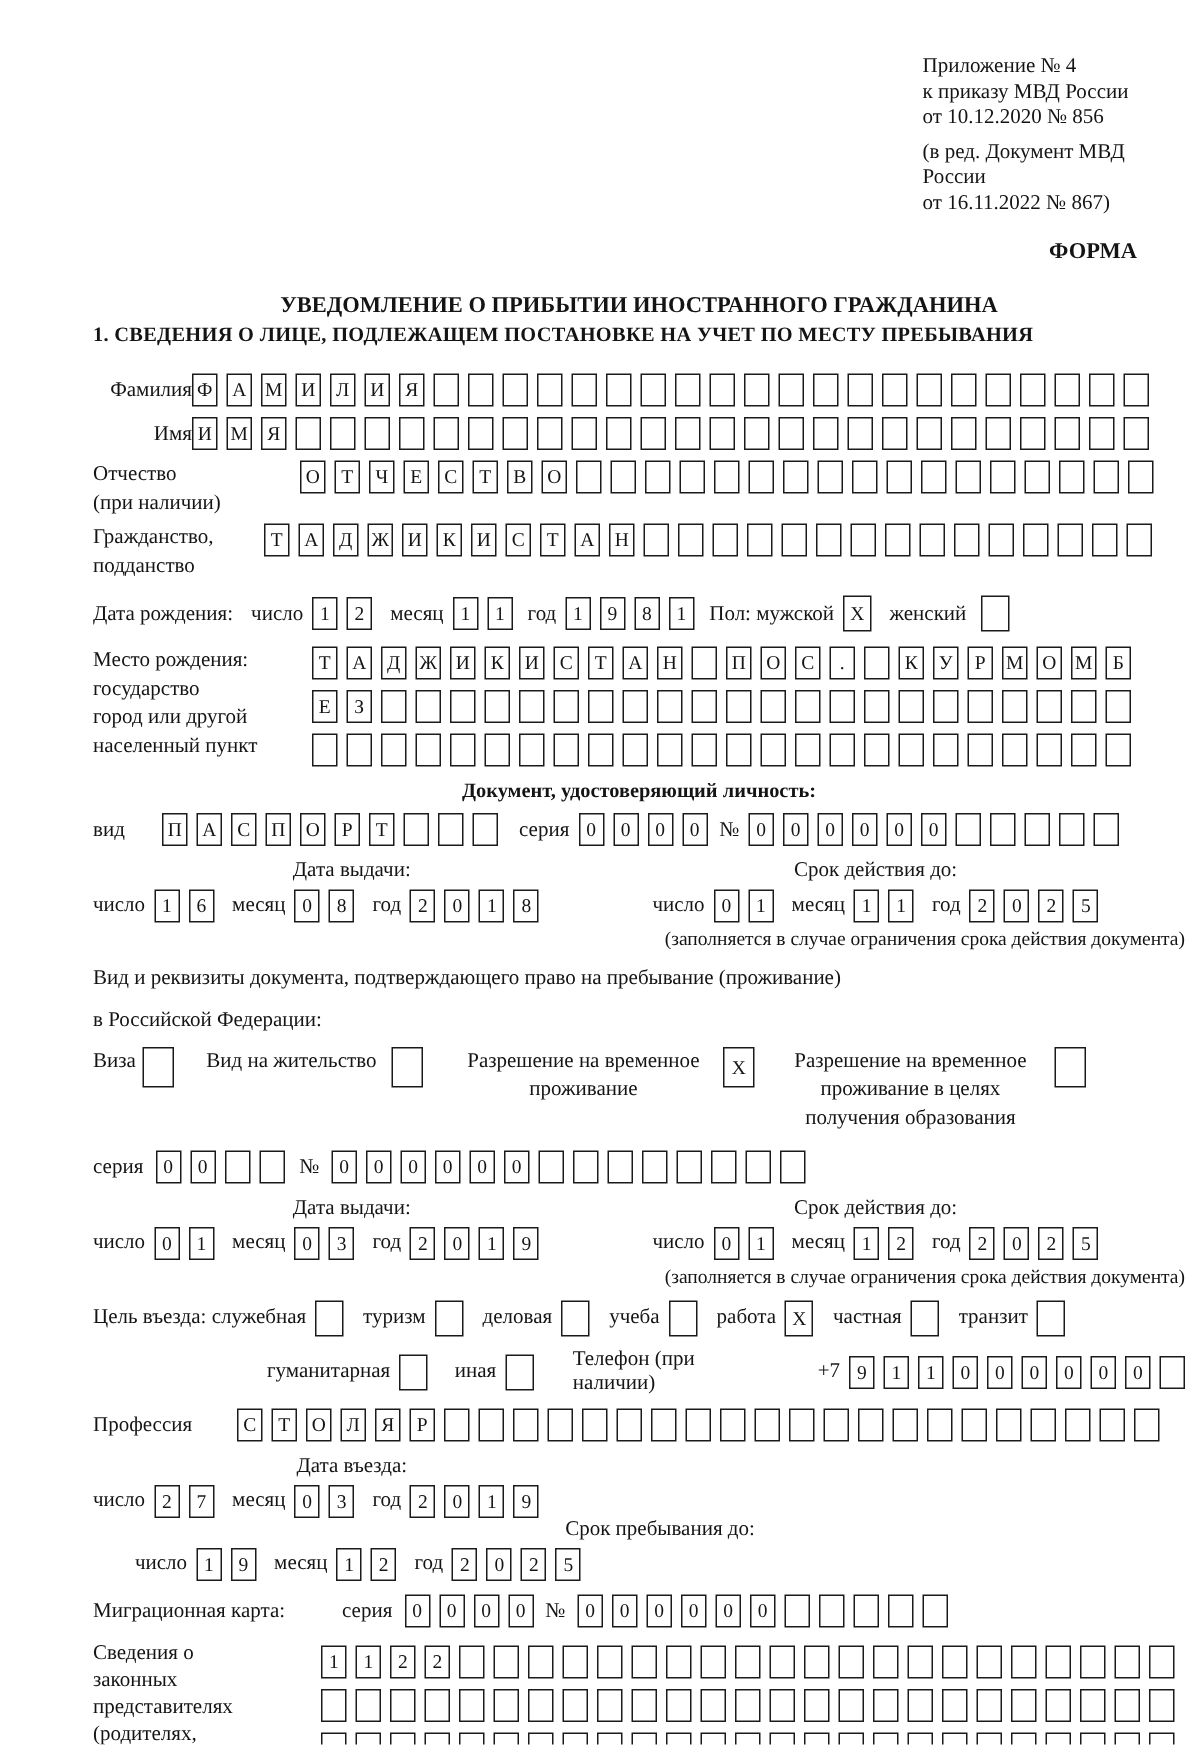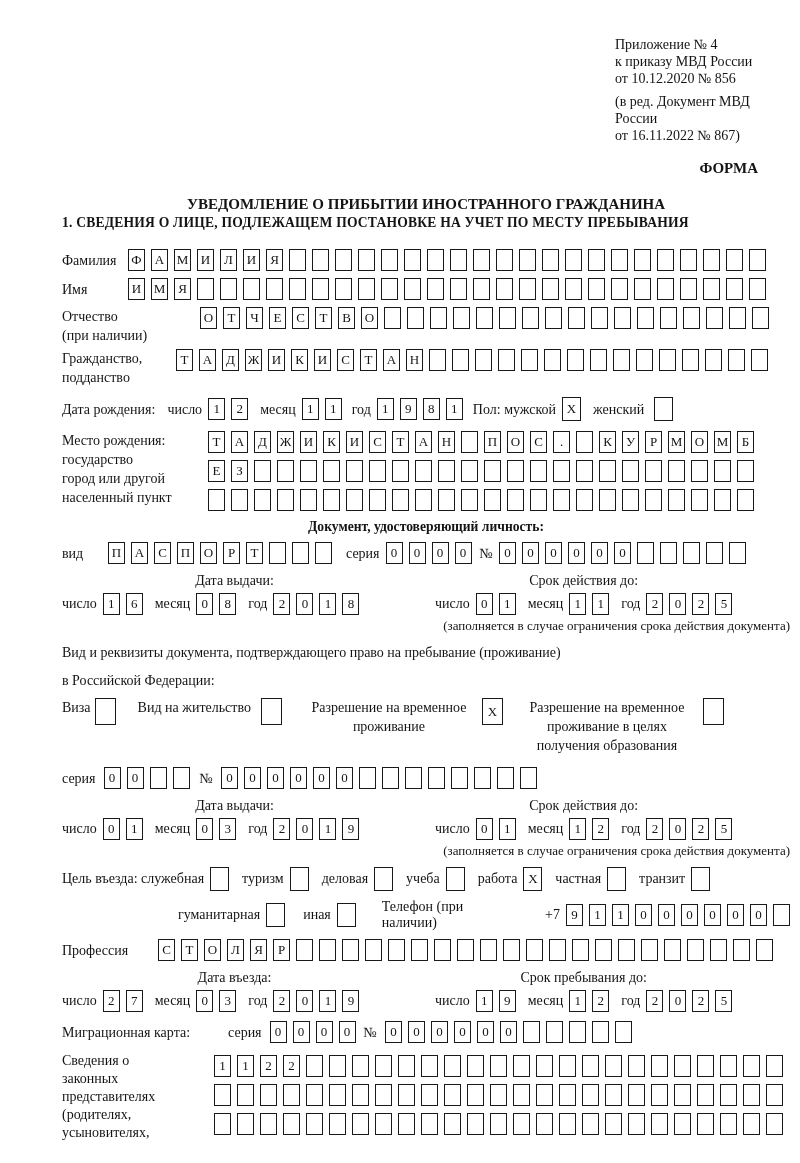--- a/index.html
+++ b/index.html
@@ -29,21 +29,21 @@
   .lab { flex:none; line-height:19px; }
   .cells { display:flex; gap:6px; flex:none; }
   .cell {
     flex:none; width:17px; height:22px; border:1.6px solid #1a1a1a;
     display:flex; align-items:center; justify-content:center;
     font-size:13px; background:#fff;
   }
   .cb .cell { width:19px; height:24px; }
   .big .cell { width:21px; height:27px; }
 
-  .w-surname { width:66px; }
+  .w-surname { width:66px;text-align:right; }
   .w-patron  { width:138px; }
   .w-citiz   { width:114px; }
   .w-birthpl { width:146px; }
 
   .stack > .cells { margin-bottom:7px; }
   .stack > .cells:last-child { margin-bottom:0; }
 
   .doc-head { text-align:center; font-weight:bold; font-size:13.6px; margin:8px 0 7px; }
 
   
@@ -628,21 +628,21 @@
           <span class="cell"></span>
           <span class="cell"></span>
           <span class="cell"></span>
           <span class="cell"></span>
           <span class="cell"></span>
           <span class="cell"></span>
           <span class="cell"></span>
         </span>
     </div>
 
-    <div class="dates" style="margin-bottom:9px;">
+    <div class="dates" style="margin-bottom:9px;flex-direction:column;">
       <div class="dcol1">
         <div class="dhead">Дата въезда:</div>
         <div class="drow">
           <span class="dl">число</span>
           <span class="cells">
               <span class="cell">2</span>
               <span class="cell">7</span>
             </span>
           <span class="dl">месяц</span>
           <span class="cells">

